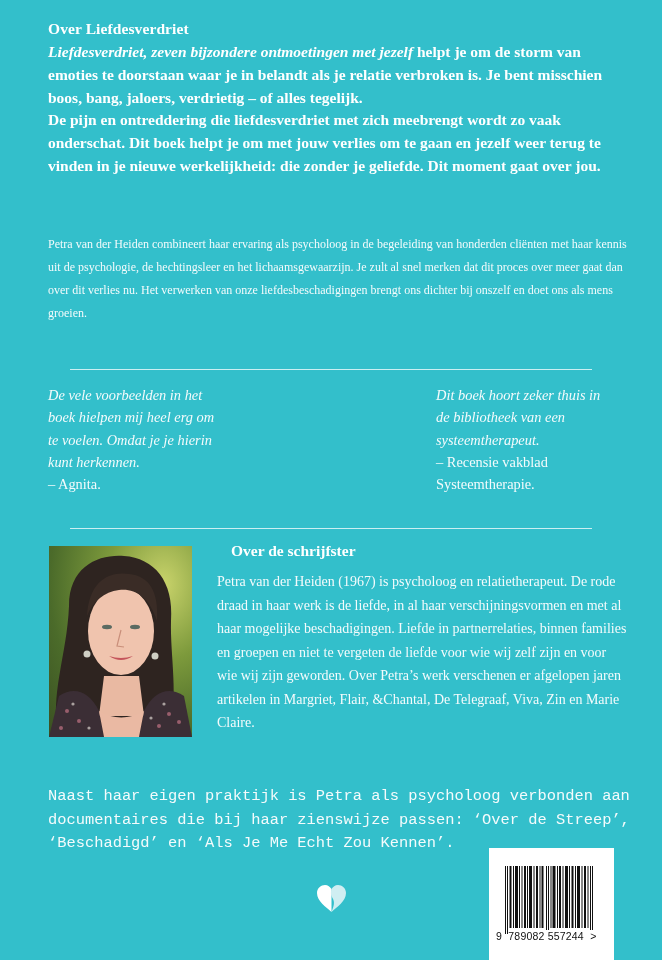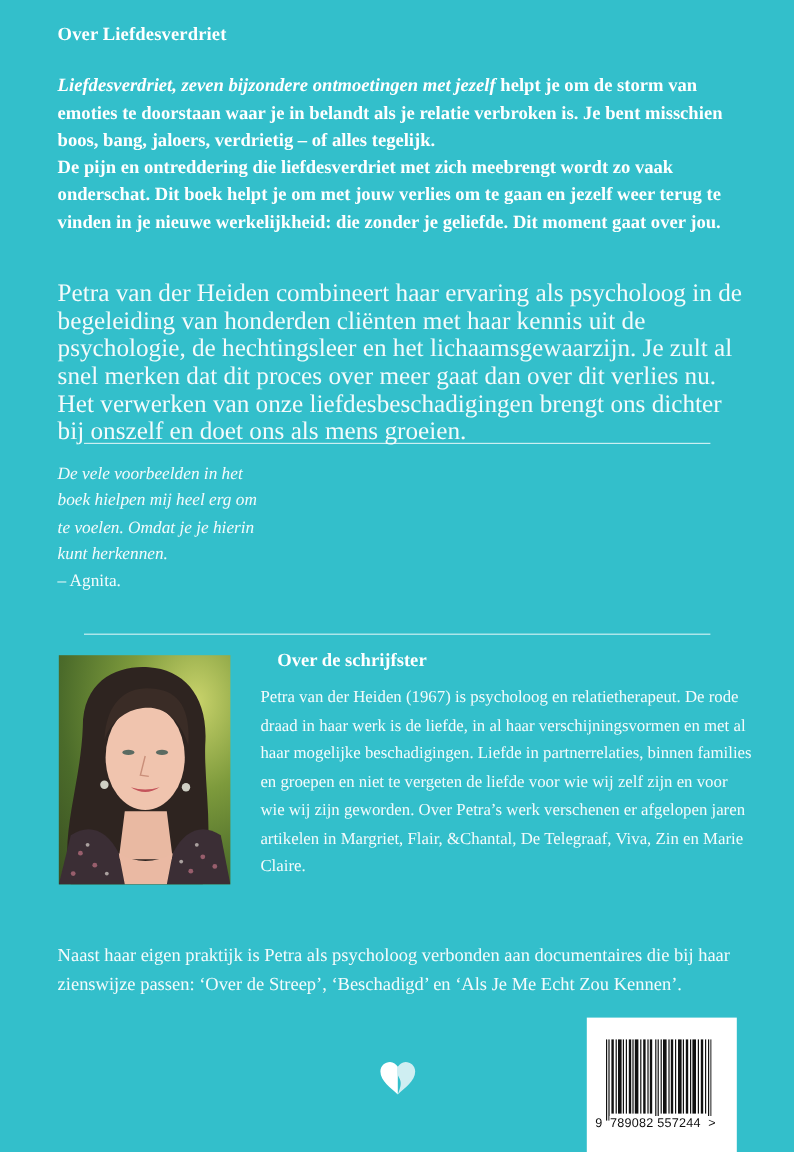--- a/index.html
+++ b/index.html
@@ -9,29 +9,29 @@
     color: #ffffff;
     font-family: "Liberation Serif", "DejaVu Serif", serif;
     position: relative;
   }
   .abs { position: absolute; }
   .h-title {
     left: 48px; top: 20px;
     font-size: 15.5px; font-weight: bold; letter-spacing: 0.1px;
   }
   .intro {
-    left: 48px; top: 61px; width: 580px;
+    left: 48px; top: 41px; width: 580px;
     font-size: 15.5px; font-weight: bold; line-height: 22.8px;
     margin: 0;
   }
   .intro em { font-style: italic; font-weight: bold; }
   .intro .block { display: block; }
   .para {
     left: 48px; top: 233px; width: 580px;
-    font-size: 21px; line-height: 23px; margin: 0;
+    font-size: 12px; line-height: 23px; margin: 0;
     color: #f4fbfc;
   }
   .divider {
     left: 70px; width: 522px; height: 1px;
     background: rgba(255,255,255,0.75);
   }
   .quotes {
     left: 48px; top: 384px; width: 580px; height: 120px;
   }
   .quote {
@@ -53,20 +53,21 @@
   }
   .bio {
     left: 217px; top: 570px; width: 410px;
     font-size: 14px; line-height: 23.5px; margin: 0;
     color: #f4fbfc;
   }
   .bio2 {
     left: 48px; top: 785px; width: 590px;
     font-size: 15.4px; line-height: 23.5px; margin: 0;
     color: #f4fbfc;
+    font-family: Liberation Mono, monospace;
   }
   .logo { left: 316px; top: 884px; width: 31px; height: 29px; }
   .barcode-box {
     left: 489px; top: 848px; width: 125px; height: 129px;
     background: #ffffff;
   }
   .barcode-bars {
     position: absolute; left: 16px; top: 18px; width: 88px; height: 68px;
   }
   .barcode-digits {
@@ -90,20 +91,24 @@
 <p class="abs para">Petra van der Heiden combineert haar ervaring als psycholoog in de begeleiding van honderden cliënten met haar kennis uit de psychologie, de hechtingsleer en het lichaamsgewaarzijn. Je zult al snel merken dat dit proces over meer gaat dan over dit verlies nu. Het verwerken van onze liefdesbeschadigingen brengt ons dichter bij onszelf en doet ons als mens groeien.</p>
 
 <div class="abs divider" style="top:369px"></div>
 
 <div class="abs quotes">
   <div class="quote" style="left:0px">
     <span class="q-text">De vele voorbeelden in het boek hielpen mij heel erg om te voelen. Omdat je je hierin kunt herkennen.</span>
     <span class="q-author">– Agnita.</span>
   </div>
   <div class="quote" style="left:194px">
+  </div>
+  <div class="quote" style="left:388px; width:168px">
+    <span class="q-text">Dit boek hoort zeker thuis in de bibliotheek van een systeemtherapeut.</span>
+    <span class="q-author">– Recensie vakblad Systeemtherapie.</span>
   </div>
 </div>
 
 <div class="abs divider" style="top:528px"></div>
 
 <div class="abs photo">
   <svg width="143" height="191" viewBox="0 0 143 191" xmlns="http://www.w3.org/2000/svg">
 
     <path d="M20 60 C20 20 50 8 75 10 C105 12 125 35 122 75 C121 110 130 150 120 191 L10 191 C0 150 18 110 20 60 Z" fill="#2e2420"></path>
 

